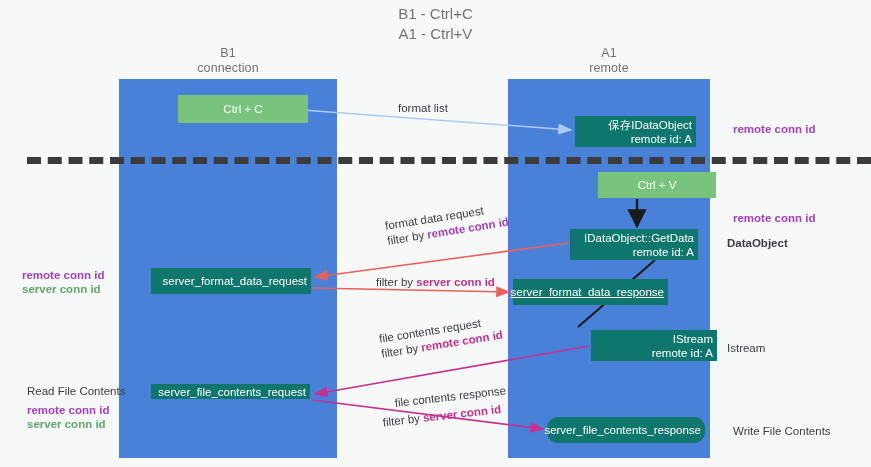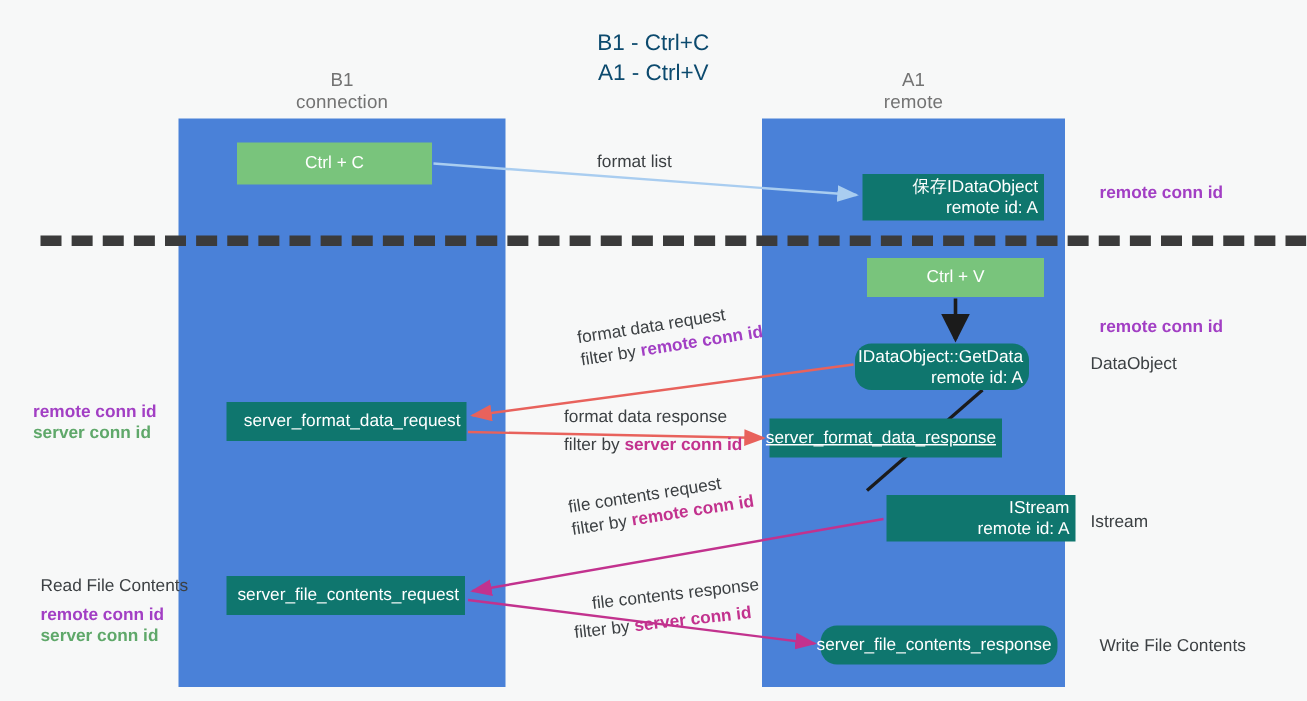--- a/index.html
+++ b/index.html
@@ -32,25 +32,25 @@
     letter-spacing: .1px;
   }
   #hdr-b1 { left: 119px; top: 46px; width: 218px; }
   #hdr-a1 { left: 508px; top: 46px; width: 202px; }
   .lane-header .l1 { display: block; }
   .lane-header .l2 { display: block; }
 
   
   #title {
     position: absolute;
-    left: 0; top: 19px;
+    left: 0; top: 4px;
     width: 871px;
     text-align: center;
     font-size: 15px;
-    color: #0c4a6e;
+    color: #737373;
     line-height: 20px;
   }
   #title span { display: block; }
 
   
   #divider {
     position: absolute;
     left: 27px;
     top: 157px;
     width: 844px;
@@ -66,49 +66,49 @@
     flex-direction: column;
     align-items: center;
     justify-content: center;
     color: #ffffff;
     font-size: 11.5px;
     line-height: 14px;
     text-align: center;
     padding: 2px 4px;
   }
   .node span { display: block; white-space: nowrap; }
-  .green  { background: #79c47c; }
+  .green  { background: #79c47c; margin-left: 20px; }
   .orange { background: #0f766e; align-items: flex-end; }
 
   #n-ctrlc  { left: 158px; top: 95px;  width: 130px; height: 28px; }
   #n-ctrlv  { left: 578px; top: 172px; width: 118px; height: 26px; }
   #n-save   { left: 575px; top: 116px; width: 121px; height: 31px; }
-  #n-getdata{ left: 570px; top: 229px; width: 116px; height: 31px; border-radius: 11px; }
+  #n-getdata{ left: 570px; top: 229px; width: 128px; height: 31px; }
   #n-sfdreq { left: 151px; top: 268px; width: 160px; height: 26px; }
   #n-sfdres { left: 513px; top: 279px; width: 155px; height: 26px; text-decoration: underline; }
   #n-istream{ left: 591px; top: 330px; width: 126px; height: 31px; }
-  #n-sfcreq { left: 151px; top: 384px; width: 159px; height: 26px; }
+  #n-sfcreq { left: 151px; top: 384px; width: 159px; height: 15px; }
   #n-sfcres { left: 547px; top: 417px; width: 158px; height: 26px; border-radius: 11px; }
 
   
   .note {
     position: absolute;
     font-size: 11.5px;
     line-height: 14px;
     color: #3c4043;
     white-space: nowrap;
   }
   .note .purple { color: #a23fc4; font-weight: bold; }
   .note .green-t { color: #5fa86a; font-weight: bold; }
   .note .plain { color: #3c4043; }
   .note div { white-space: nowrap; }
 
   #note-r1 { left: 733px; top: 122px; }
   #note-r2 { left: 733px; top: 211px; }
-  #note-r3 { left: 727px; top: 236px; }
+  #note-r3 { left: 727px; top: 236px; font-weight: bold; }
   #note-r4 { left: 727px; top: 341px; }
   #note-r5 { left: 733px; top: 424px; }
   #note-l1 { left: 22px;  top: 268px; }
   #note-l2 { left: 27px;  top: 384px; }
 
   
   .elabel {
     position: absolute;
     font-size: 11.5px;
     line-height: 15px;
@@ -230,21 +230,20 @@
   <div id="el-formatlist" class="elabel">
     <div><span class="plain">format list</span></div>
   </div>
 
   <div id="el-fdreq" class="elabel">
     <div><span class="plain">format data request</span></div>
     <div><span class="plain">filter by </span><span class="purple">remote conn id</span></div>
   </div>
 
   <div id="el-fdres" class="elabel">
-    <div><span class="plain">format data response</span></div>
     <div style="margin-top:4px;"><span class="plain">filter by </span><span class="magenta">server conn id</span></div>
   </div>
 
   <div id="el-fcreq" class="elabel">
     <div><span class="plain">file contents request</span></div>
     <div><span class="plain">filter by </span><span class="magenta">remote conn id</span></div>
   </div>
 
   <div id="el-fcres" class="elabel">
     <div><span class="plain">file contents response</span></div>

